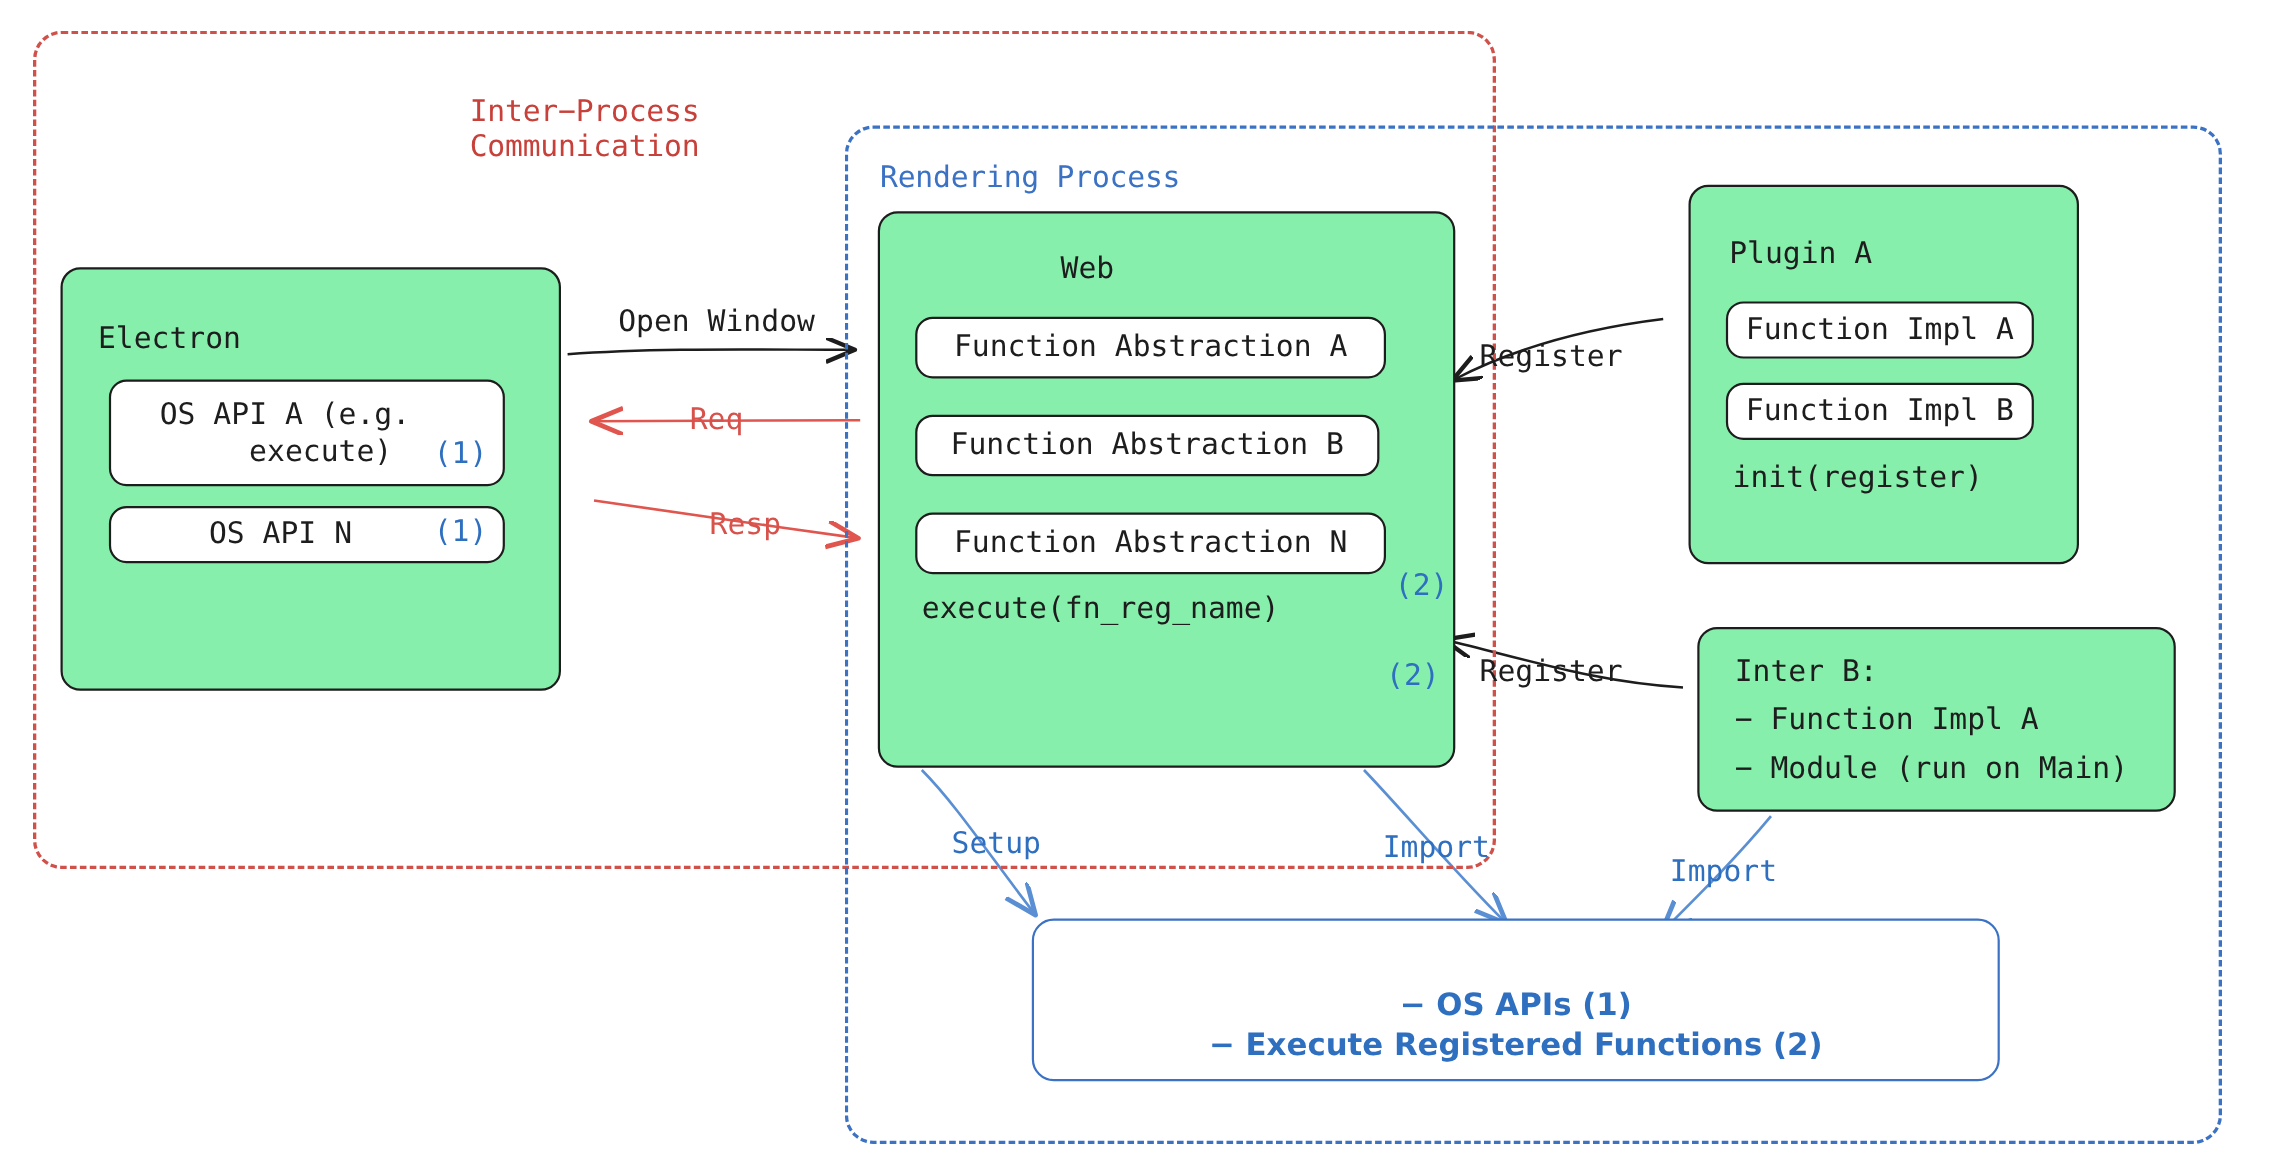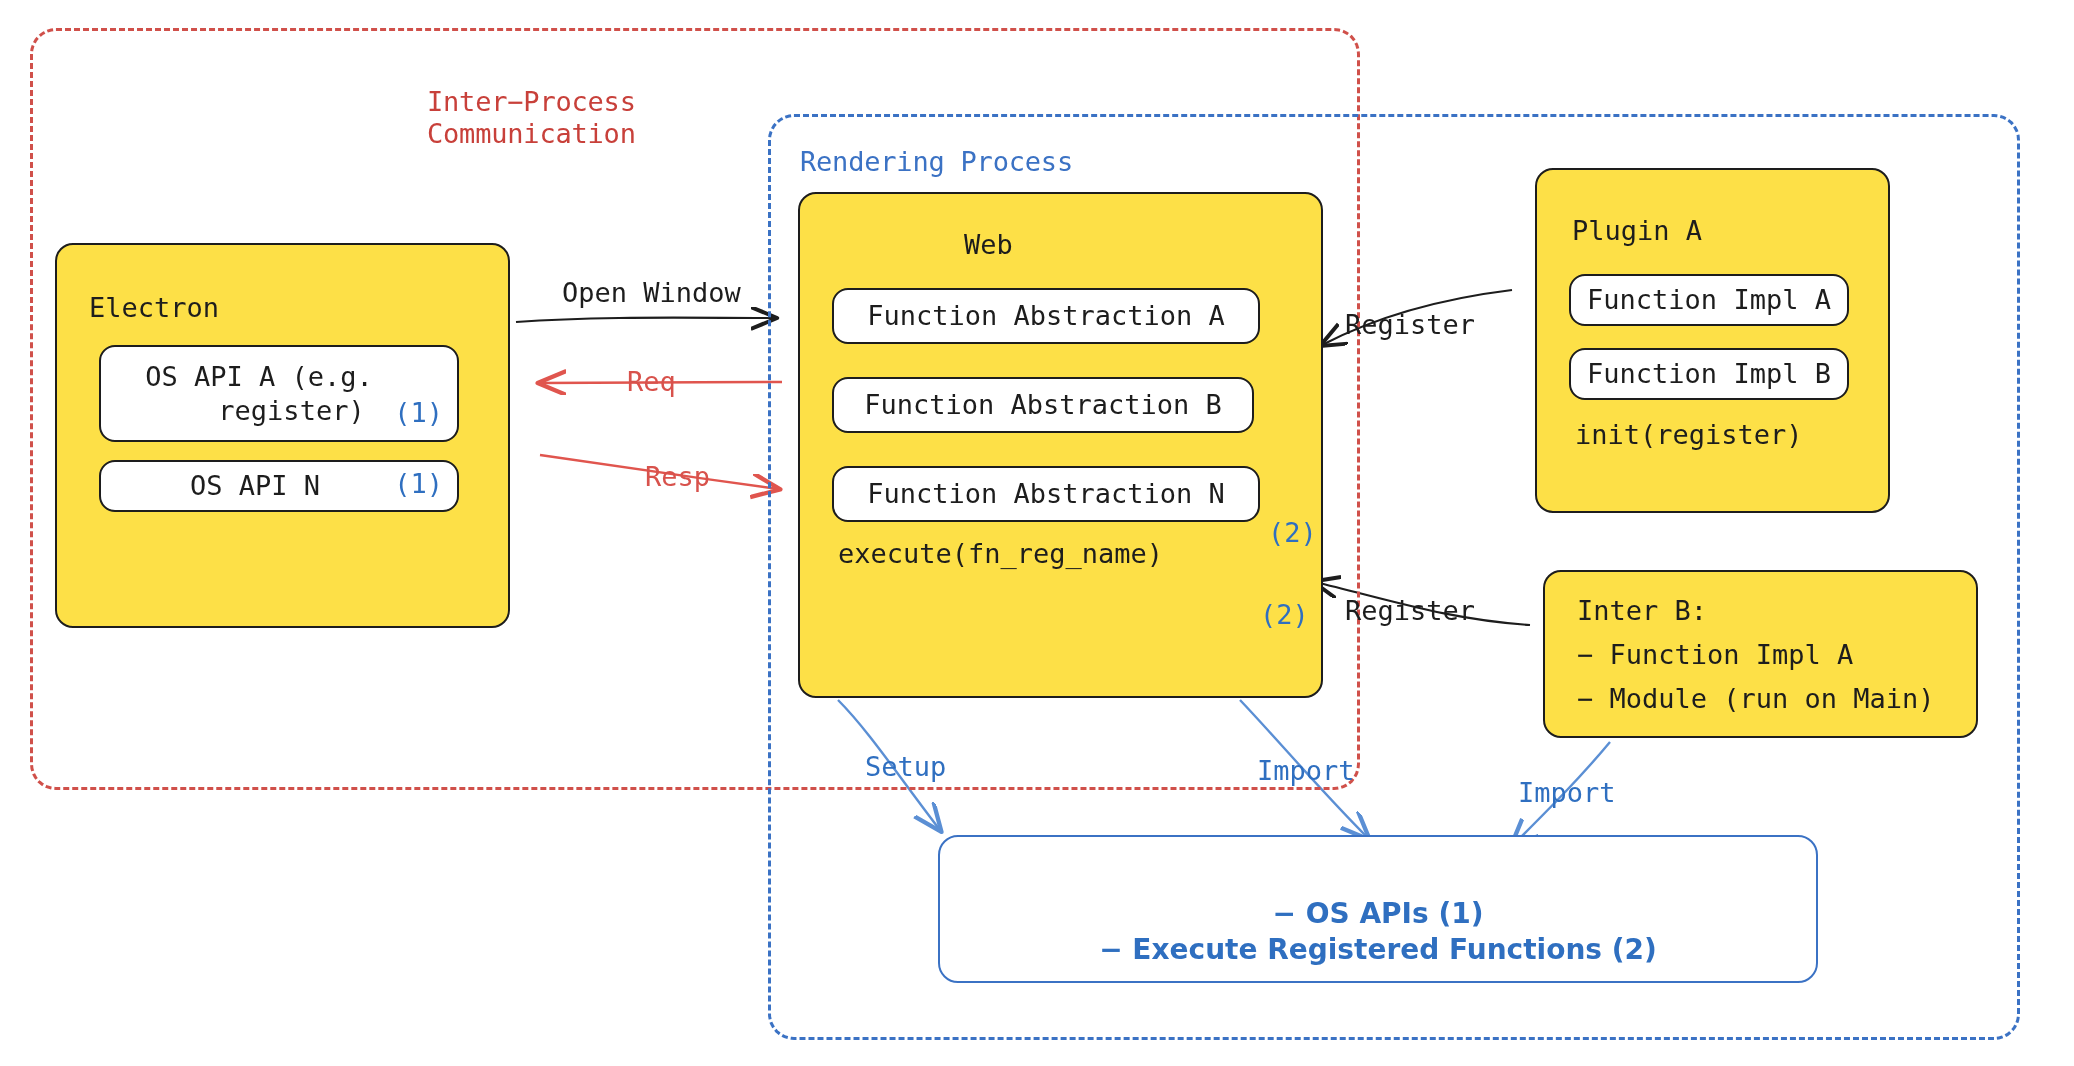--- a/index.html
+++ b/index.html
@@ -34,21 +34,21 @@
     white-space: pre;
     letter-spacing: -0.2px;
   }
   .label-ipc { color: #c8403a; }
   .label-render { color: #3b72c4; text-align: right; }
 
   
   .box {
     border: 2.4px solid #1d1d1d;
     border-radius: 18px;
-    background: #fde047;
+    background: #86efac;
   }
   .box-sm {
     border: 2px solid #1d1d1d;
     border-radius: 16px;
     background: #ffffff;
     display: flex;
     align-items: center;
     justify-content: center;
     text-align: center;
   }
@@ -161,21 +161,21 @@
 
   <div class="abs region region-render" style="left:768px; top:114px; width:1252px; height:926px;"></div>
   <div class="region-label label-render" style="left:800px; top:146px;">Rendering Process</div>
 
   <div class="abs box" style="left:55px; top:243px; width:455px; height:385px;">
     <div class="txt" style="left:32px; top:46px;">Electron</div>
 
     <div class="abs box-sm" style="left:42px; top:100px; width:360px; height:97px;">
       <div style="position:relative; width:100%;">
         <span class="txt txt-center" style="position:relative; display:block; left:0; top:0; transform:translateX(-20px);">OS API A (e.g.
-    register)</span>
+    execute)</span>
         <span class="txt blue" style="position:absolute; right:14px; bottom:-2px;">(1)</span>
       </div>
     </div>
 
     <div class="abs box-sm" style="left:42px; top:215px; width:360px; height:52px;">
       <div style="position:relative; width:100%;">
         <span class="txt txt-center" style="position:relative; display:block; left:0; top:0; transform:translateX(-24px);">OS API N</span>
         <span class="txt blue" style="position:absolute; right:14px; top:-2px;">(1)</span>
       </div>
     </div>

